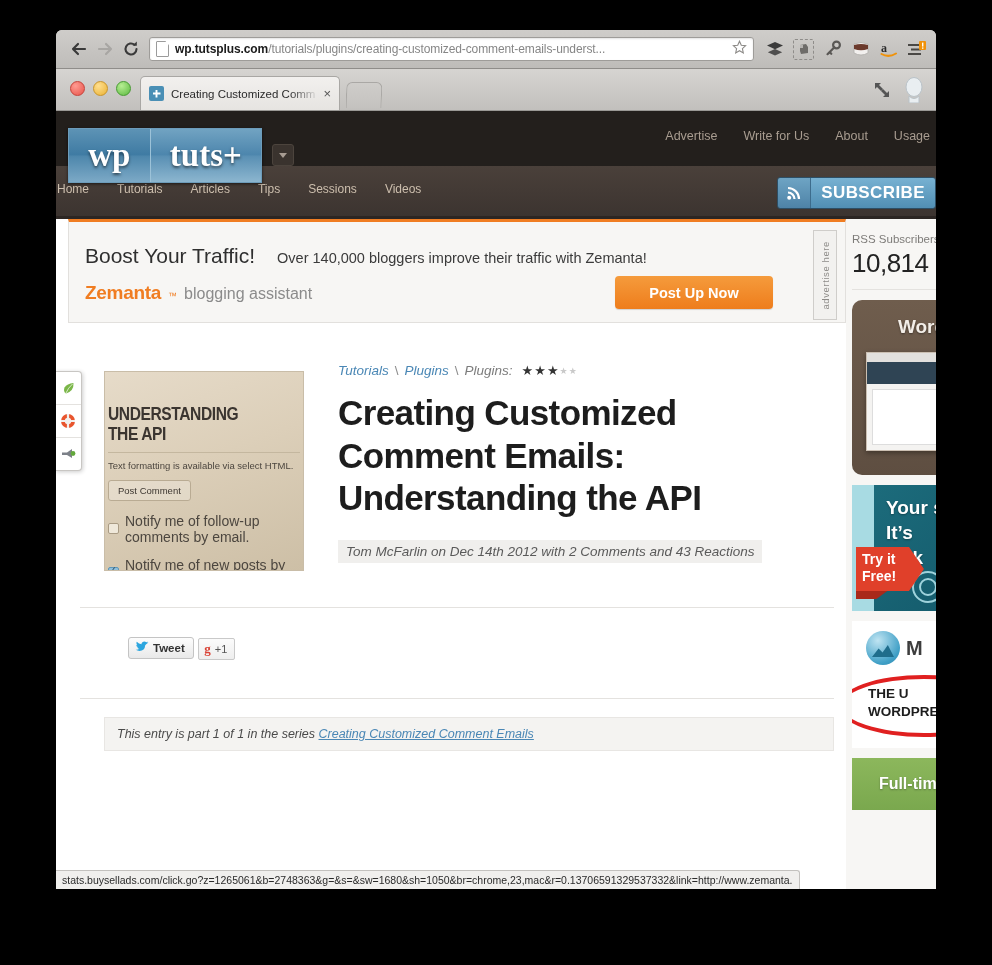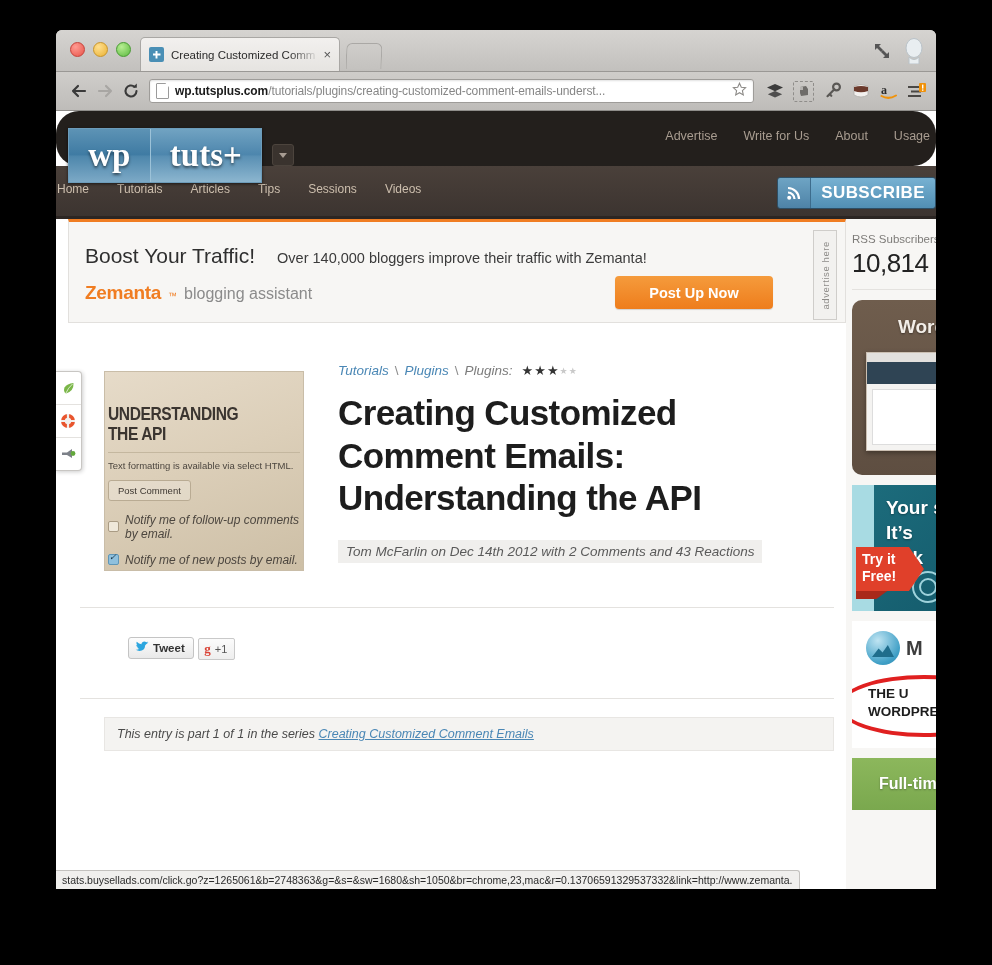--- a/index.html
+++ b/index.html
@@ -108,21 +108,21 @@
   
   #viewport {
     position: relative;
     height: 779px;
     background: #fff;
     overflow: hidden;
   }
 
   
   .site-top {
-    position: relative; height: 55px; background: #231f1c; border-radius: 23px;
+    position: relative; height: 55px; background: #231f1c;
   }
   .logo {
     position: absolute; left: 12px; top: 17px;
     width: 192px; height: 53px;
     border: 1px solid #6d9cba;
     display: flex; z-index: 5;
     box-shadow: 0 1px 3px rgba(0,0,0,0.6);
   }
   .logo-wp, .logo-tuts {
     flex: 1 1 auto; display: flex; align-items: center; justify-content: center;
@@ -248,21 +248,21 @@
   }
   .thumb-rule { height:1px; background:#c4b79f; margin: 8px 0 7px 0;}
   .thumb-note { font-size: 9.5px; color: #4c463f; }
   .thumb-btn {
     margin-top: 9px; display: inline-block;
     border: 1px solid #b9ab93; border-radius: 3px;
     padding: 4px 9px; font-size: 9.5px; color: #3d3731;
     background: rgba(255,255,255,0.25);
     text-align: center;
   }
-  .thumb-chk { margin-top: 12px; display:flex; align-items:center; gap:6px; font-size: 12px; color:#4c463f;font-style:italic;}
+  .thumb-chk { margin-top: 12px; display:flex; align-items:center; gap:6px; font-size: 14px; color:#4c463f;}
   .chkbox { width: 9px; height: 9px; border: 1px solid #a99b84; background: #efe8da; border-radius:2px; flex:0 0 auto;}
   .chkbox.on { background: #8fc0dd; border-color:#5f96b7; position: relative;}
   .chkbox.on::after { content:"✓"; position:absolute; left:0px; top:-3px; font-size:9px; color:#1d3a4d;}
 
   .art-body { margin-left: 270px; padding-right: 30px; }
   .breadcrumb { font-size: 13.5px; font-style: italic; display:flex; align-items:center; gap:6px; margin-bottom: 14px;}
   .breadcrumb a { color: #4a87b5; }
   .breadcrumb .sep { color: #8b8b8b; font-style: normal; }
   .breadcrumb .rat { color: #7c7c7c; }
   .stars { display: inline-flex; gap: 1px; align-items: center; margin-left: 3px;}
@@ -393,50 +393,20 @@
     display: flex; align-items: center; padding: 0 6px;
     font-size: 10.5px; color: #2b2b2b; white-space: nowrap; overflow: hidden;
     box-sizing: border-box;
   }
 </style>
 </head>
 <body>
 
 <div id="browser-window">
 
-  <div id="tabstrip">
-    <div class="traffic-lights">
-      <div class="tl red"></div>
-      <div class="tl yellow"></div>
-      <div class="tl green"></div>
-    </div>
-
-    <div class="tab">
-      <span class="tab-favicon"></span>
-      <span class="tab-title">Creating Customized Comm</span>
-      <span class="tab-close">×</span>
-    </div>
-    <div class="tab-new"></div>
-
-    <div class="win-right">
-      <span class="fs-icon">
-        <svg width="20" height="20" viewBox="0 0 20 20">
-          <path d="M3 9 L3 3 L9 3 L7 5 L11 9 L9 11 L5 7 Z" fill="#555"></path>
-          <path d="M17 11 L17 17 L11 17 L13 15 L9 11 L11 9 L15 13 Z" fill="#555"></path>
-        </svg>
-      </span>
-      <span class="avatar-icon">
-        <svg width="24" height="26" viewBox="0 0 24 26">
-          <ellipse cx="12" cy="10" rx="8" ry="9.5" fill="#e9eef1" stroke="#b9c2c8" stroke-width="1"></ellipse>
-          <path d="M7 19 Q12 24 17 19 L17 26 L7 26 Z" fill="#e9eef1" stroke="#b9c2c8" stroke-width="1"></path>
-        </svg>
-      </span>
-    </div>
-  </div>
-
   <div id="toolbar">
     <span class="nav-btn">
       <svg width="18" height="16" viewBox="0 0 18 16">
           <path d="M8 3 L3 8 L8 13 M3 8 L15 8" stroke="#3a3a3a" stroke-width="2.2" fill="none" stroke-linecap="round" stroke-linejoin="round"></path>
         </svg>
     </span>
     <span class="nav-btn">
       <svg width="18" height="16" viewBox="0 0 18 16">
           <path d="M10 3 L15 8 L10 13 M3 8 L15 8" stroke="#a8a6a3" stroke-width="2.2" fill="none" stroke-linecap="round" stroke-linejoin="round"></path>
         </svg>
@@ -490,20 +460,50 @@
           </svg>
       </span>
       <span class="ext">
         <svg width="19" height="17" viewBox="0 0 19 17">
           <rect x="1" y="3" width="13" height="2" fill="#4a4845"></rect>
             <rect x="4" y="7.5" width="10" height="2" fill="#4a4845"></rect>
             <rect x="1" y="12" width="13" height="2" fill="#4a4845"></rect>
           <rect x="12" y="0" width="7" height="9" rx="1" fill="#f0920a"></rect>
             <rect x="15" y="1.6" width="1.4" height="4" fill="#fff"></rect>
             <rect x="15" y="6.4" width="1.4" height="1.4" fill="#fff"></rect>
+        </svg>
+      </span>
+    </div>
+  </div>
+
+  <div id="tabstrip">
+    <div class="traffic-lights">
+      <div class="tl red"></div>
+      <div class="tl yellow"></div>
+      <div class="tl green"></div>
+    </div>
+
+    <div class="tab">
+      <span class="tab-favicon"></span>
+      <span class="tab-title">Creating Customized Comm</span>
+      <span class="tab-close">×</span>
+    </div>
+    <div class="tab-new"></div>
+
+    <div class="win-right">
+      <span class="fs-icon">
+        <svg width="20" height="20" viewBox="0 0 20 20">
+          <path d="M3 9 L3 3 L9 3 L7 5 L11 9 L9 11 L5 7 Z" fill="#555"></path>
+          <path d="M17 11 L17 17 L11 17 L13 15 L9 11 L11 9 L15 13 Z" fill="#555"></path>
+        </svg>
+      </span>
+      <span class="avatar-icon">
+        <svg width="24" height="26" viewBox="0 0 24 26">
+          <ellipse cx="12" cy="10" rx="8" ry="9.5" fill="#e9eef1" stroke="#b9c2c8" stroke-width="1"></ellipse>
+          <path d="M7 19 Q12 24 17 19 L17 26 L7 26 Z" fill="#e9eef1" stroke="#b9c2c8" stroke-width="1"></path>
         </svg>
       </span>
     </div>
   </div>
 
   <div id="viewport">
 
     <div class="site-top">
       <div class="logo">
         <div class="logo-wp">wp</div>

